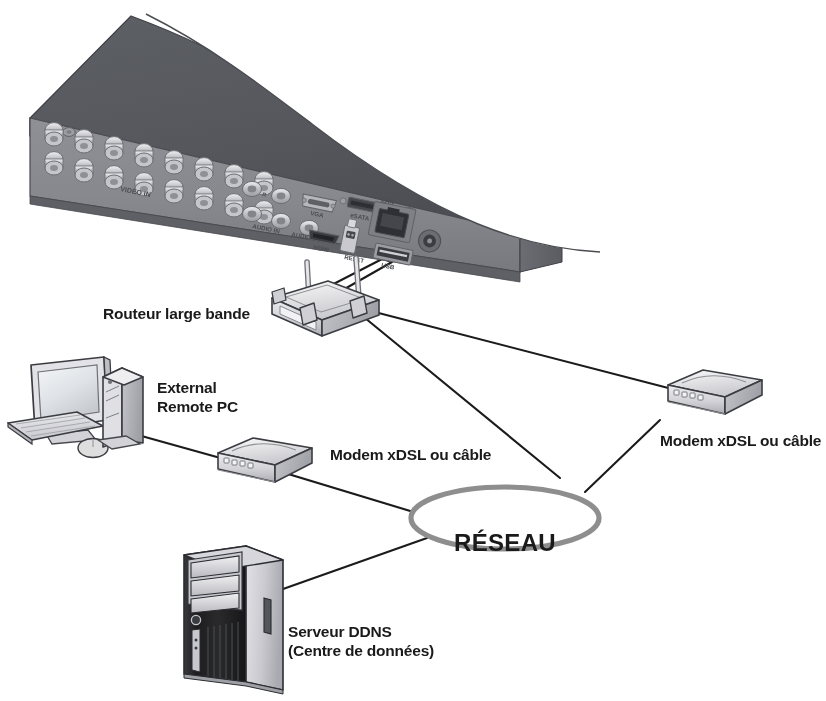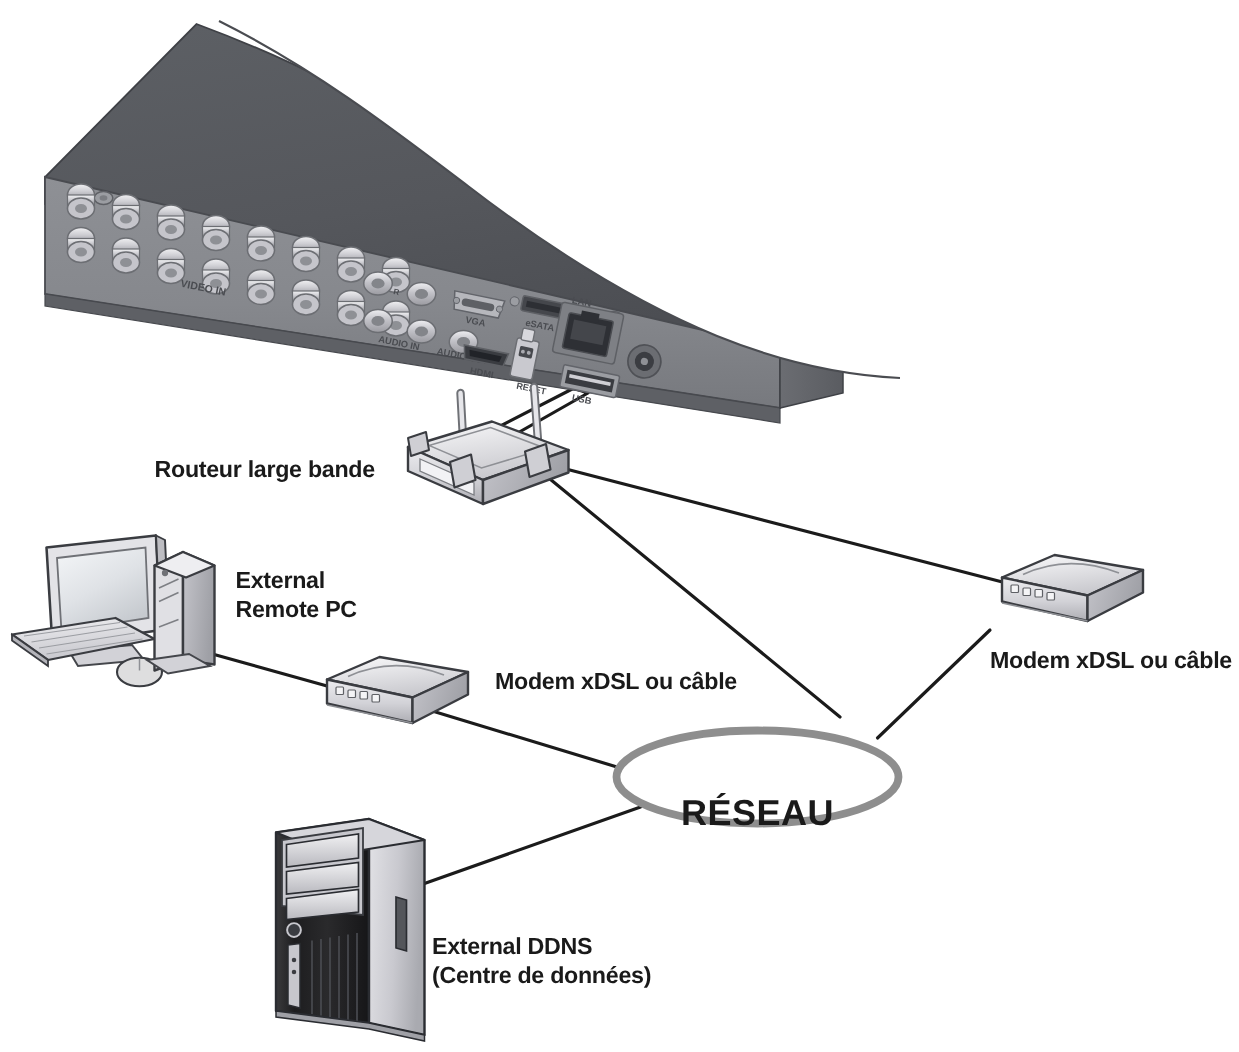--- a/index.html
+++ b/index.html
@@ -530,16 +530,16 @@
 Remote PC</div>
 
   <div class="lbl" id="label-router">Routeur large bande</div>
 
   <div class="lbl" id="label-modem-l">Modem xDSL ou câble</div>
 
   <div class="lbl" id="label-modem-r">Modem xDSL ou câble</div>
 
   <div class="lbl" id="label-network">RÉSEAU</div>
 
-  <div class="lbl" id="label-ddns">External DDNS
+  <div class="lbl" id="label-ddns">Serveur DDNS
 (Centre de données)</div>
 
 </div>
 
 </body></html>

